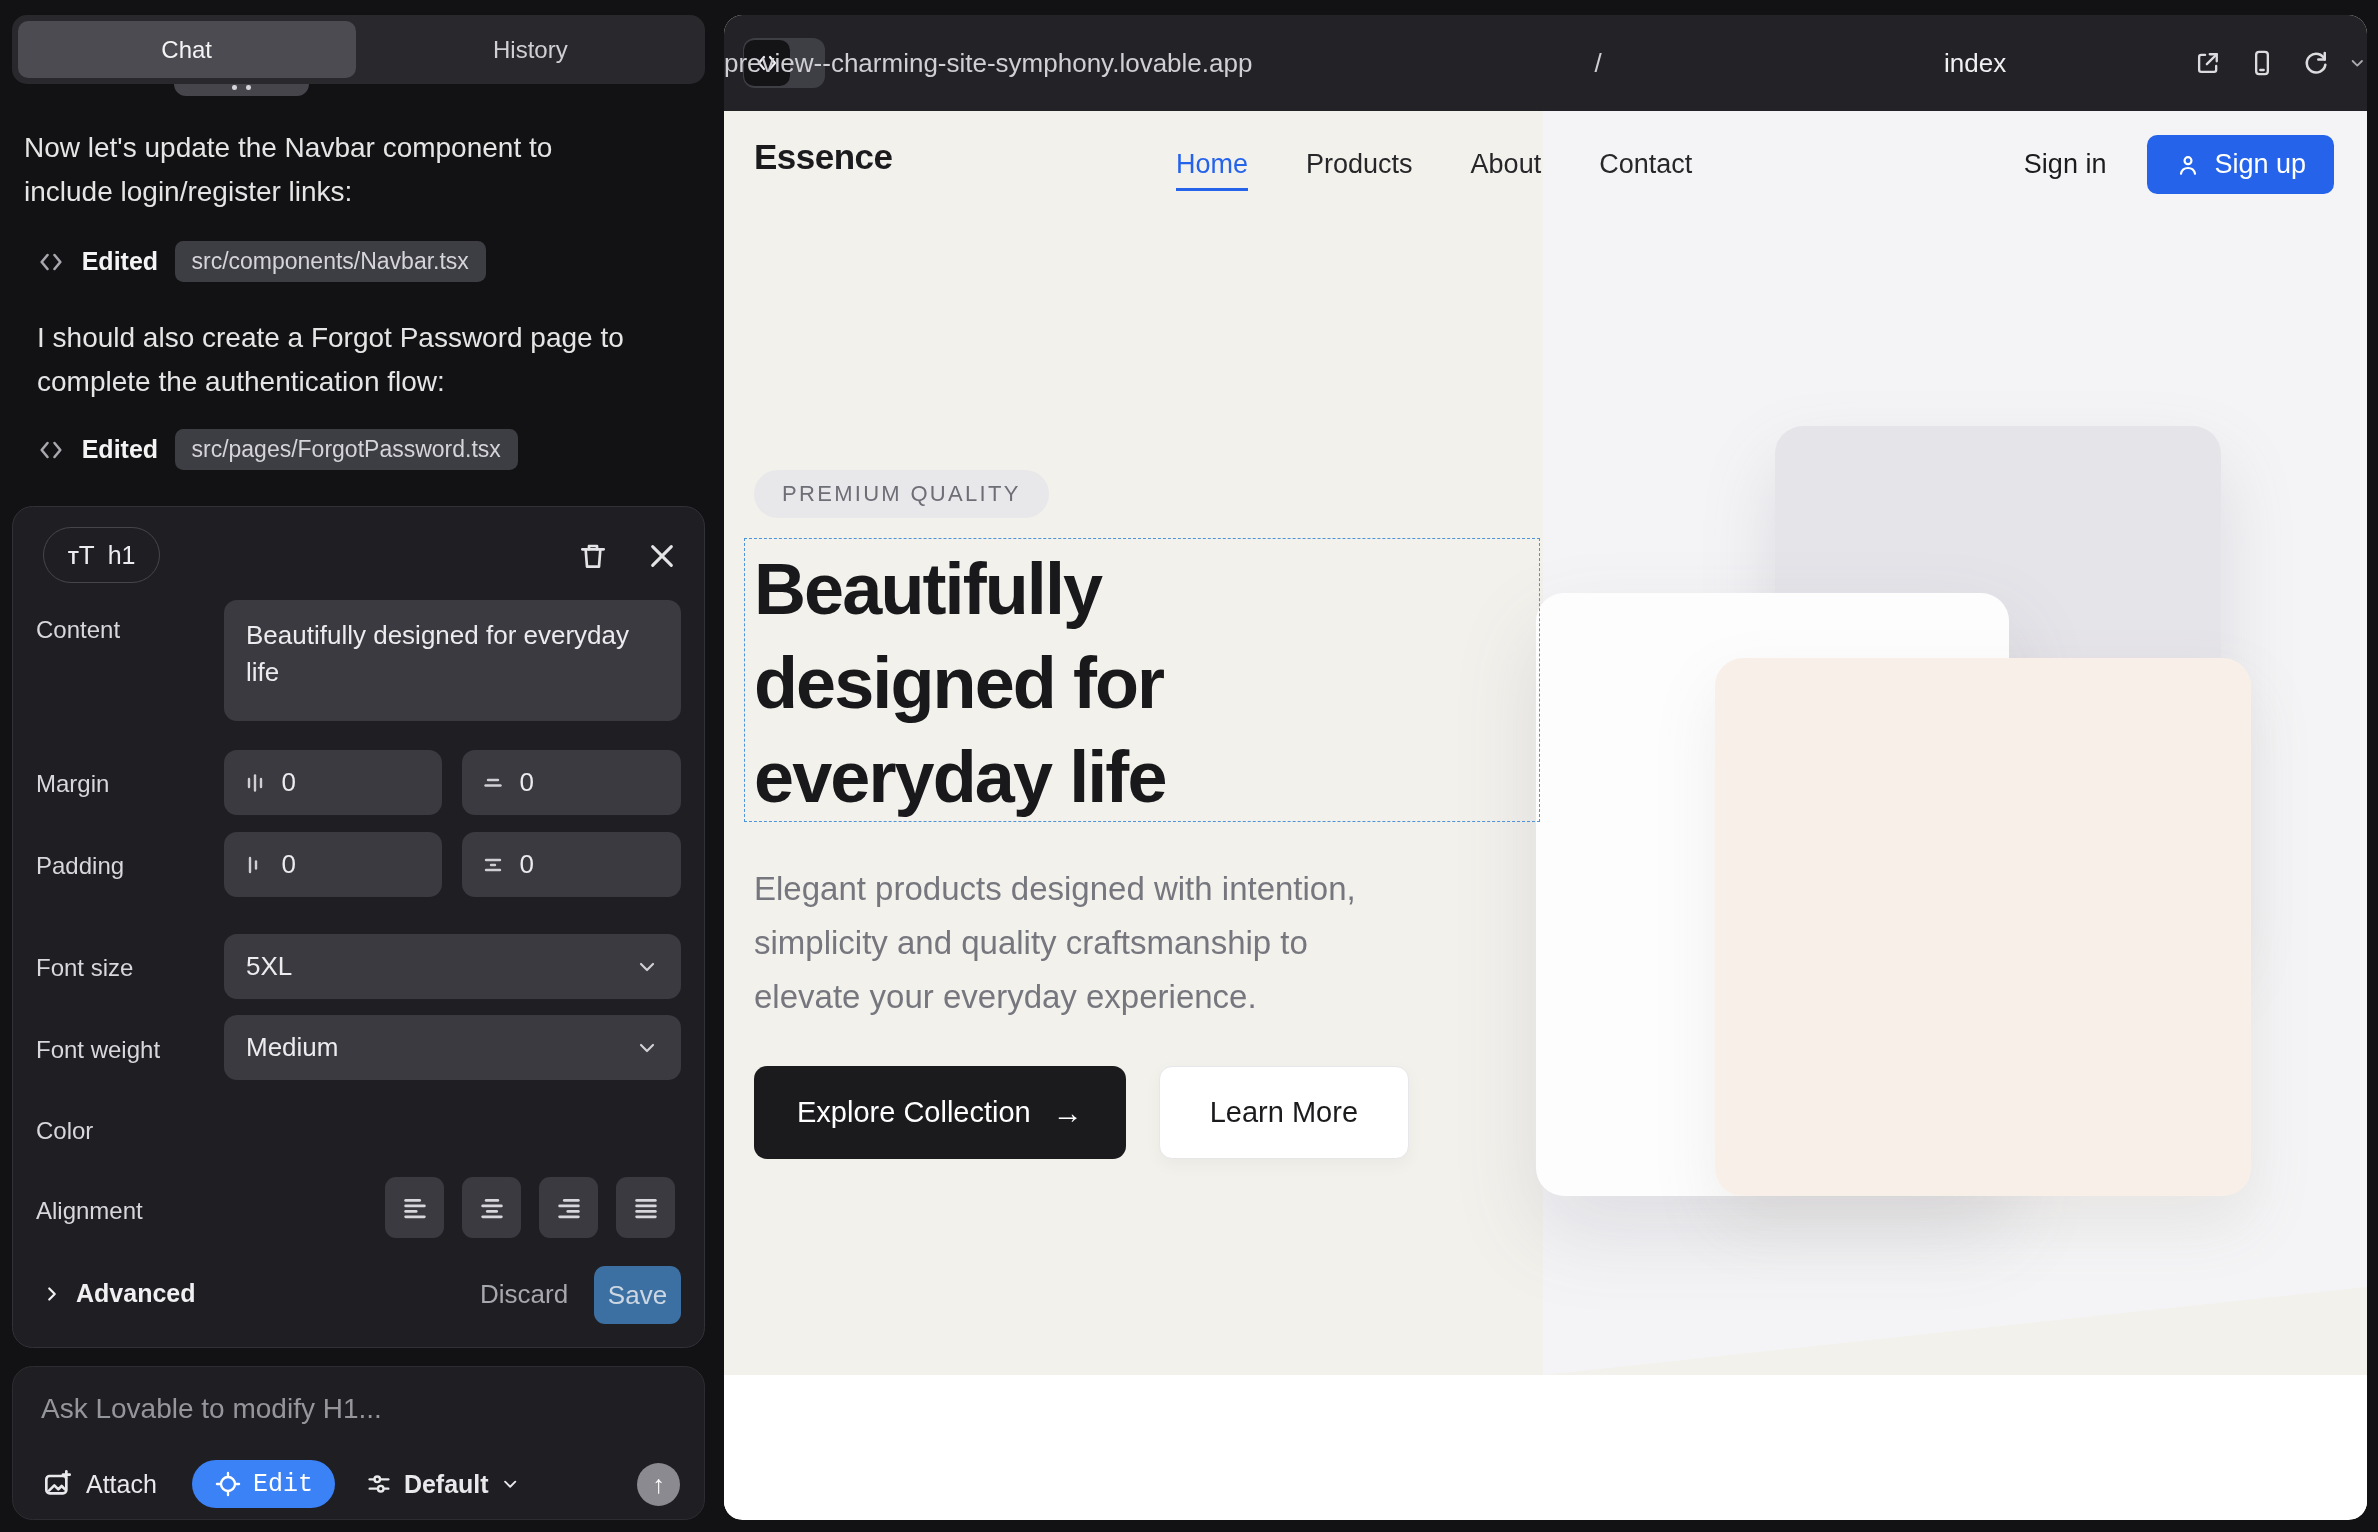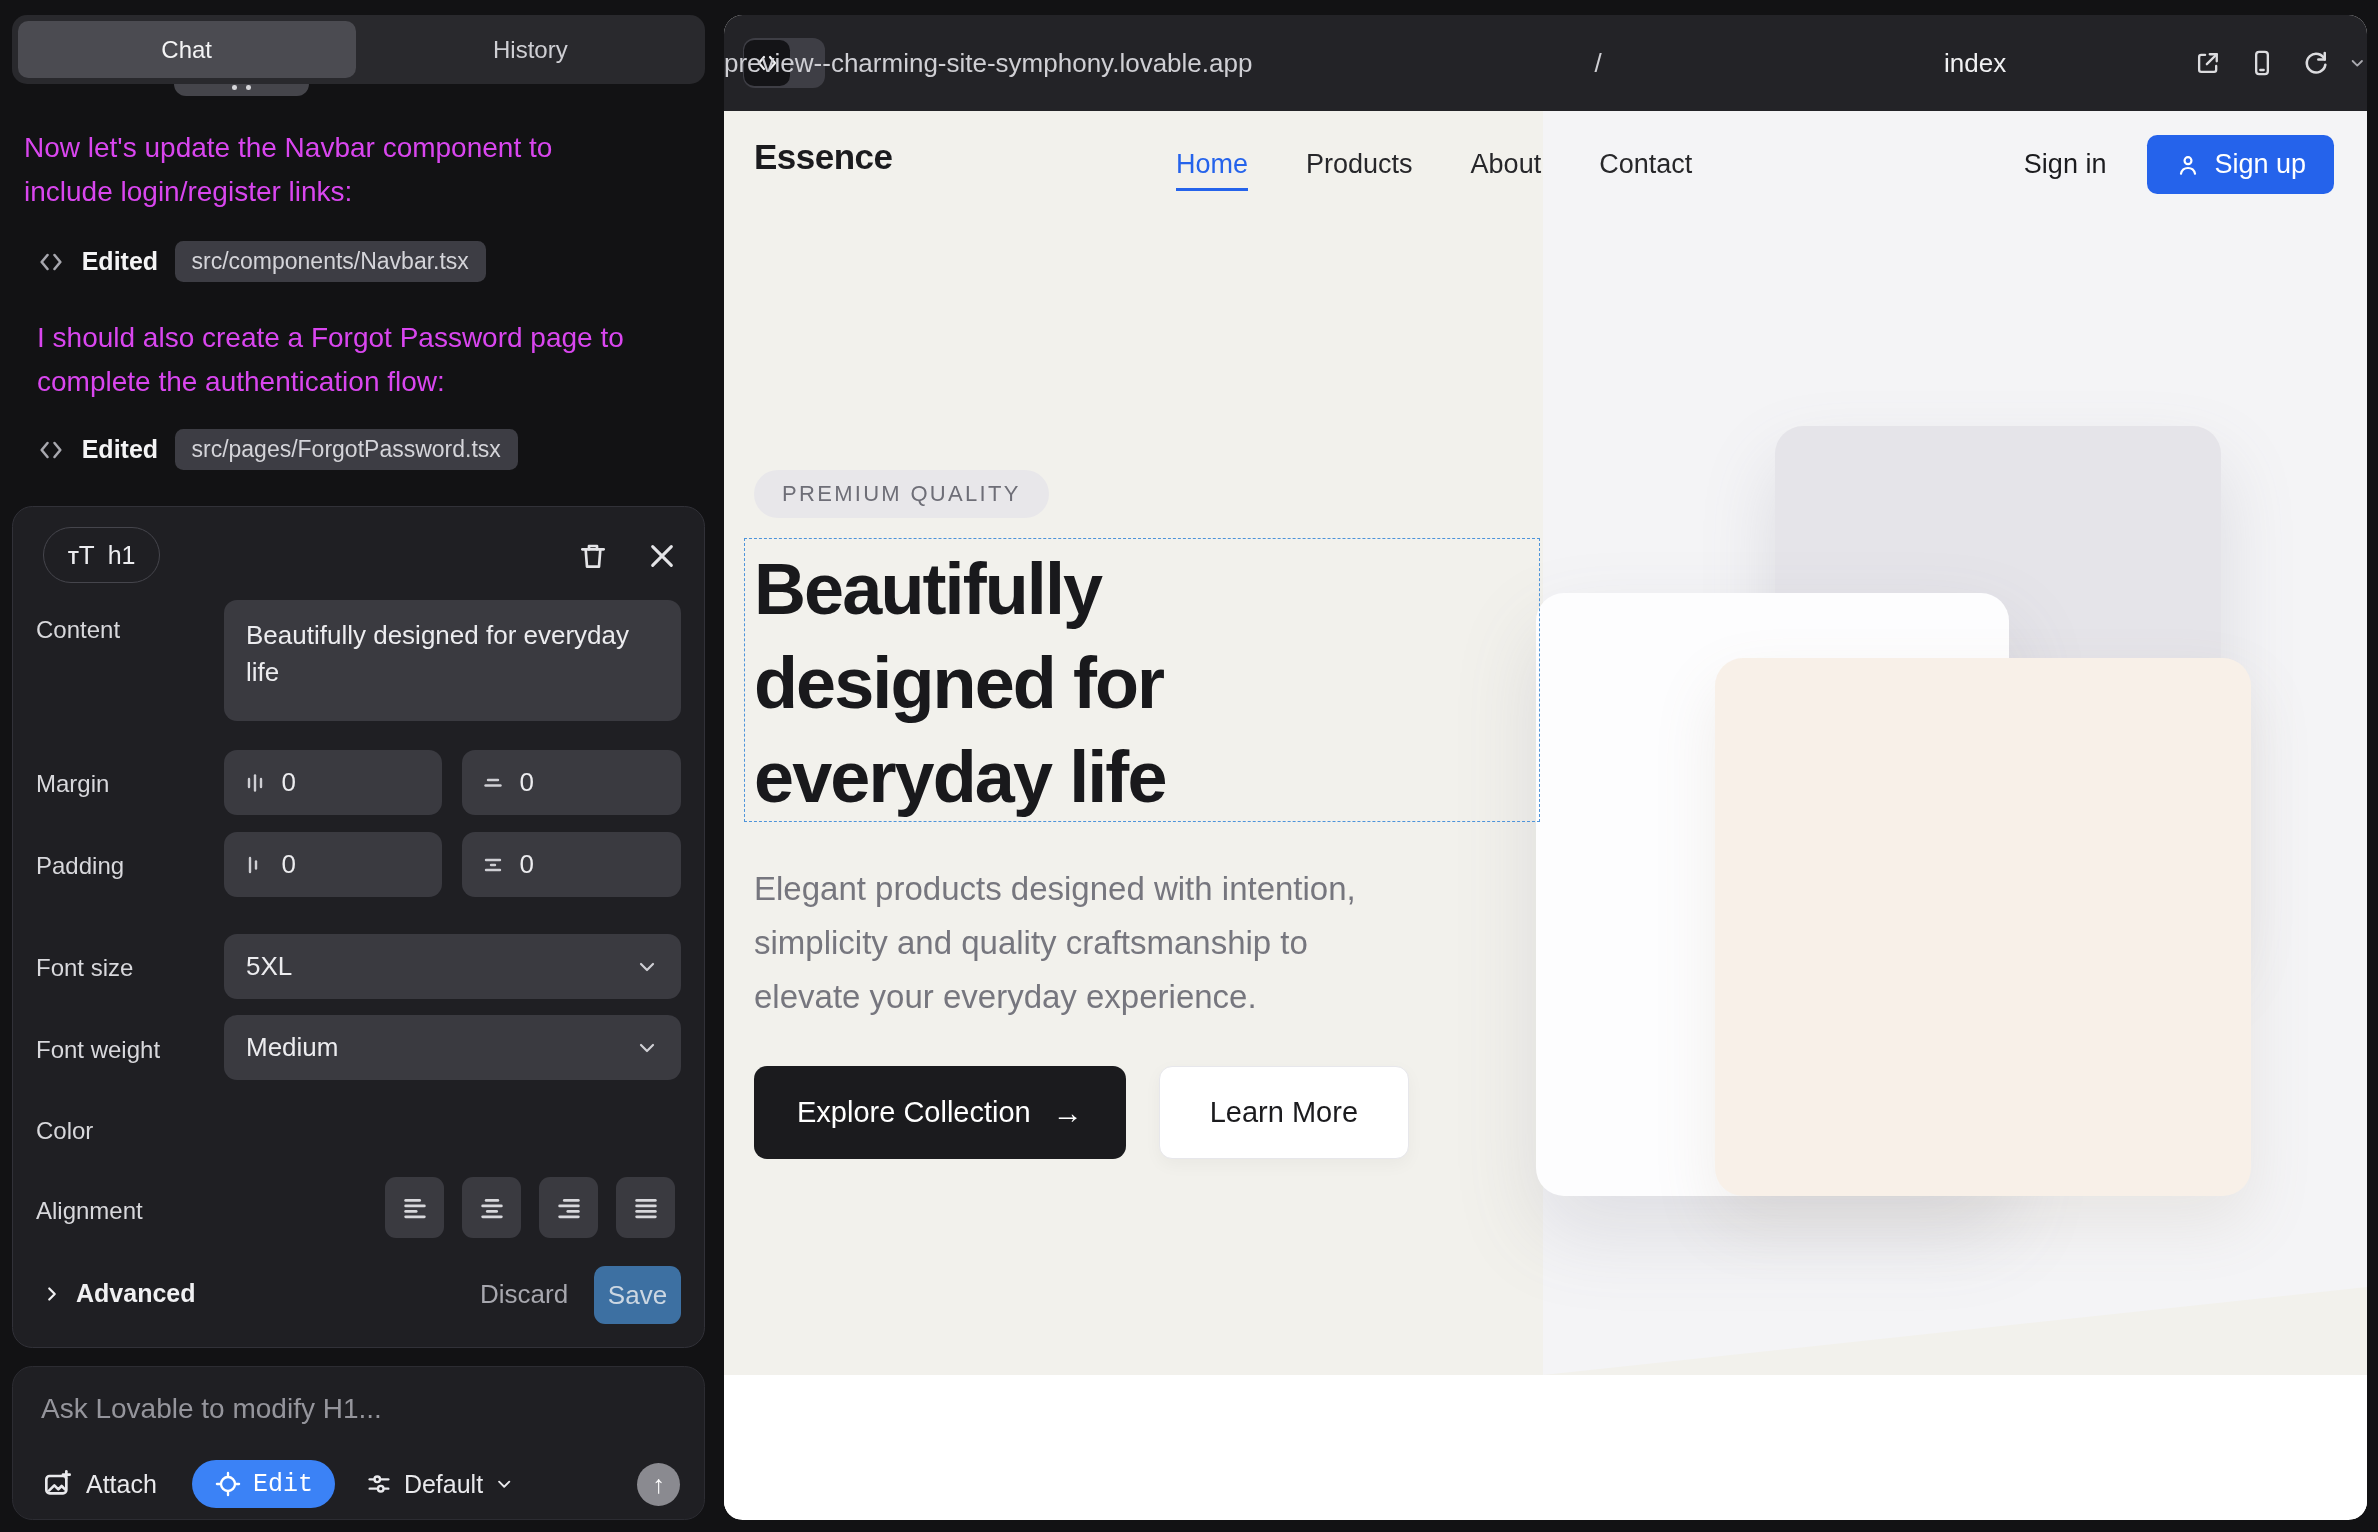--- a/index.html
+++ b/index.html
@@ -15,21 +15,21 @@
     background:#29292d; border-radius:15px; padding:5.6px; display:flex; gap:5.6px; z-index:2; }
   .tab { flex:1; border-radius:10.2px; display:flex; align-items:center; justify-content:center;
     font-size:24px; color:#cfcfd4; cursor:pointer; }
   .tab.active { background:#4b4b51; color:#f4f4f5; }
 
   .scroll-chip { position:absolute; left:174px; top:74px; width:135px; height:22px;
     background:#45454b; border-radius:0 0 12px 12px; z-index:1;
     display:flex; align-items:flex-end; justify-content:center; gap:9.3px; padding-bottom:6.5px; }
   .scroll-chip i { width:4.6px; height:4.6px; border-radius:50%; background:#d6d6da; }
 
-  .msg { position:absolute; left:24px; width:662px; font-size:28px; line-height:44px; color:#d946ef; }
+  .msg { position:absolute; left:24px; width:662px; font-size:28px; line-height:44px; color:#e5e5e5; }
   .msg-1 { top:126px; } .msg-2 { top:316px;margin-left:13px; }
 
   .edit-row { position:absolute; left:37px; height:41px; display:flex; align-items:center; gap:16.7px; }
   .edit-row-1 { top:241px; } .edit-row-2 { top:429px; }
   .edited-label { font-size:25px; font-weight:700; color:#f4f4f5; }
   .file-chip { background:#3d3d44; color:#d4d4d9; font-size:23px; padding:7.4px 16.7px;
     border-radius:8.3px; white-space:nowrap; }
   .icon-dim { color:#a7a7ae; }
 
   
@@ -69,21 +69,21 @@
   .composer { position:absolute; left:12px; top:1366px; width:693px; height:154px;
     background:#1f1f23; border:0.9px solid #2c2c32; border-radius:20.4px; }
   .composer-input { position:absolute; left:28px; top:26px; width:631px;
     font-size:28px; color:#95959c; }
   .composer-row { position:absolute; left:28px; right:24px; top:93px; height:48px;
     display:flex; align-items:center; }
   .attach-btn { display:flex; align-items:center; gap:13px; color:#e9e9ec; font-size:25px; cursor:pointer; }
   .edit-pill { margin-left:35px; height:48px; border-radius:24px; background:#3b82f6; color:#fff;
     display:flex; align-items:center; gap:11px; padding:0 22px; font-size:25px; cursor:pointer;font-family:Liberation Mono, monospace; }
   .mode-btn { margin-left:30px; display:flex; align-items:center; gap:11px; color:#e9e9ec;
-    font-size:25px; cursor:pointer; }
+    font-size:25px; cursor:pointer;font-weight:bold; }
   .send-btn { margin-left:auto; width:43px; height:43px; border-radius:50%; background:#8a8a90;
     color:#ffffff; display:flex; align-items:center; justify-content:center; font-size:25px;
     font-weight:700; cursor:pointer; }
 
   
   .preview { position:absolute; left:724px; top:15px; width:1643px; height:1505px;
     border-radius:18.6px; overflow:hidden; background:#ffffff; }
   .topbar { position:absolute; left:0; top:0; width:100%; height:96px; background:#232327; }
   .code-toggle { position:absolute; left:18.6px; top:23px; width:82px; height:50px;
     background:#3e3e45; border-radius:12px; cursor:pointer; }

